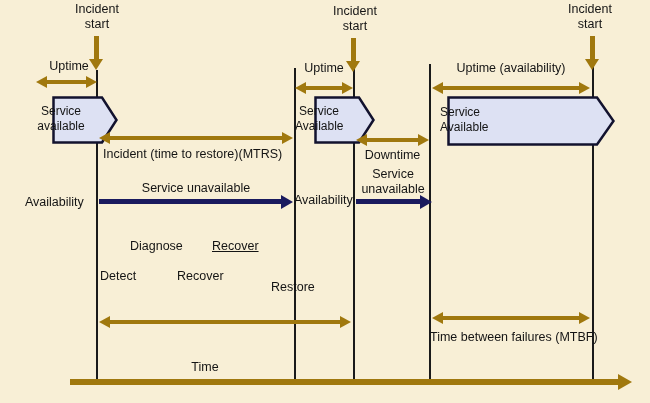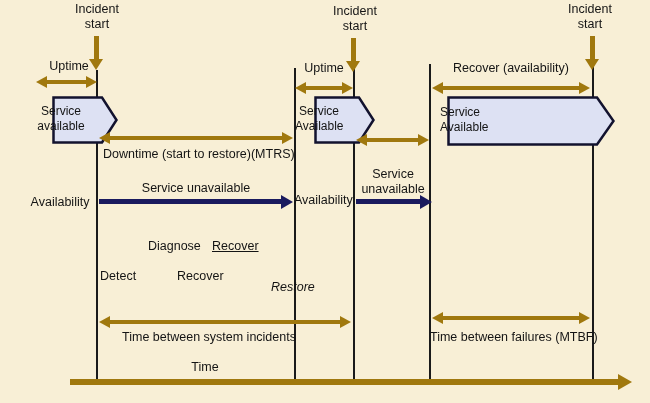--- a/index.html
+++ b/index.html
@@ -6,21 +6,21 @@
     --bg:#f8efd6; --brown:#a0780e; --navy:#1a1a5e;
     --block-fill:#dde1f3; --block-border:#12122e; --line:#1a1a1a; --ink:#141414;
   }
   html,body{margin:0;padding:0;}
   #stage{
     position:relative; width:650px; height:403px; background:var(--bg);
     font-family:"Liberation Sans", sans-serif; color:var(--ink); overflow:hidden;
   }
   .lbl{position:absolute; font-size:12.5px; line-height:15px; white-space:nowrap;}
   .lbl.c{text-align:center;}
-  .lbl.r{text-align:center;}
+  .lbl.r{text-align:left;}
   .lbl.wrap{white-space:normal;}
   .vline{position:absolute; width:2px; background:var(--line);}
   
   .harrow{position:absolute; height:12px;}
   .harrow .shaft{position:absolute; left:8px; right:8px; top:4px; height:4px; background:var(--brown);}
   .harrow .ah{position:absolute; top:0; width:0; height:0; border-top:6px solid transparent; border-bottom:6px solid transparent;}
   .harrow .ah.l{left:0; border-right:11px solid var(--brown);}
   .harrow .ah.r{right:0; border-left:11px solid var(--brown);}
   
   .darrow{position:absolute; width:15px; height:35px;}
@@ -87,21 +87,21 @@
     <span class="ah r"></span>
   </div>
 
   <div class="lbl c" style="left:293px; top:61px; width:62px;">Uptime</div>
   <div class="harrow" style="left:295px; top:82px; width:58px;">
     <span class="shaft"></span>
     <span class="ah l"></span>
     <span class="ah r"></span>
   </div>
 
-  <div class="lbl c" style="left:432px; top:61px; width:158px;">Recover (availability)</div>
+  <div class="lbl c" style="left:432px; top:61px; width:158px;">Uptime (availability)</div>
   <div class="harrow" style="left:432px; top:82px; width:158px;">
     <span class="shaft"></span>
     <span class="ah l"></span>
     <span class="ah r"></span>
   </div>
 
   <div class="blk" style="left:32px; top:96px;">
     <svg width="66" height="48" viewBox="0 0 66 48">
       <polygon points="1.5,1.5 50,1.5 64.5,24 50,46.5 1.5,46.5" style="fill:var(--block-fill); stroke:var(--block-border); stroke-width:2.5;"></polygon>
     </svg>
@@ -120,54 +120,54 @@
       <polygon points="1.5,1.5 150,1.5 166.5,25 150,48.5 1.5,48.5" style="fill:var(--block-fill); stroke:var(--block-border); stroke-width:2.5;"></polygon>
     </svg>
     <div class="blk-lbl wrap" style="left:13px; top:9px; width:80px;">Service Available</div>
   </div>
 
   <div class="harrow" style="left:99px; top:132px; width:194px;">
     <span class="shaft"></span>
     <span class="ah l"></span>
     <span class="ah r"></span>
   </div>
-  <div class="lbl" style="left:103px; top:147px;">Downtime (start to restore)(MTRS)</div>
+  <div class="lbl" style="left:103px; top:147px;">Incident (time to restore)(MTRS)</div>
 
   <div class="harrow" style="left:356px; top:134px; width:73px;">
     <span class="shaft"></span>
     <span class="ah l"></span>
     <span class="ah r"></span>
   </div>
+  <div class="lbl c" style="left:356px; top:148px; width:73px;">Downtime</div>
 
   <div class="lbl c" style="left:99px; top:181px; width:194px;">Service unavailable</div>
   <div class="lbl r" style="left:25px; top:195px; width:70px;">Availability</div>
   <div class="narrow" style="left:99px; top:195px; width:194px;">
     <span class="shaft"></span>
     <span class="head"></span>
   </div>
 
   <div class="lbl c wrap" style="left:354px; top:167px; width:78px; white-space:normal;">Service unavailable</div>
   <div class="lbl r" style="left:294px; top:193px; width:58px;">Availability</div>
   <div class="narrow" style="left:356px; top:195px; width:76px;">
     <span class="shaft"></span>
     <span class="head"></span>
   </div>
 
-  <div class="lbl" style="left:148px; top:239px;">Diagnose</div>
+  <div class="lbl" style="left:130px; top:239px;">Diagnose</div>
   <div class="lbl" style="left:212px; top:239px;text-decoration:underline;">Recover</div>
   <div class="lbl" style="left:100px; top:269px;">Detect</div>
   <div class="lbl" style="left:177px; top:269px;">Recover</div>
-  <div class="lbl" style="left:271px; top:280px;font-style:italic;">Restore</div>
+  <div class="lbl" style="left:271px; top:280px;">Restore</div>
 
   <div class="harrow" style="left:99px; top:316px; width:252px;">
     <span class="shaft"></span>
     <span class="ah l"></span>
     <span class="ah r"></span>
   </div>
-  <div class="lbl c" style="left:99px; top:330px; width:220px;">Time between system incidents</div>
 
   <div class="harrow" style="left:432px; top:312px; width:158px;">
     <span class="shaft"></span>
     <span class="ah l"></span>
     <span class="ah r"></span>
   </div>
   <div class="lbl c" style="left:430px; top:330px; width:162px;">Time between failures (MTBF)</div>
 
   <div class="lbl c" style="left:110px; top:360px; width:190px;">Time</div>
   <div class="taxis">

